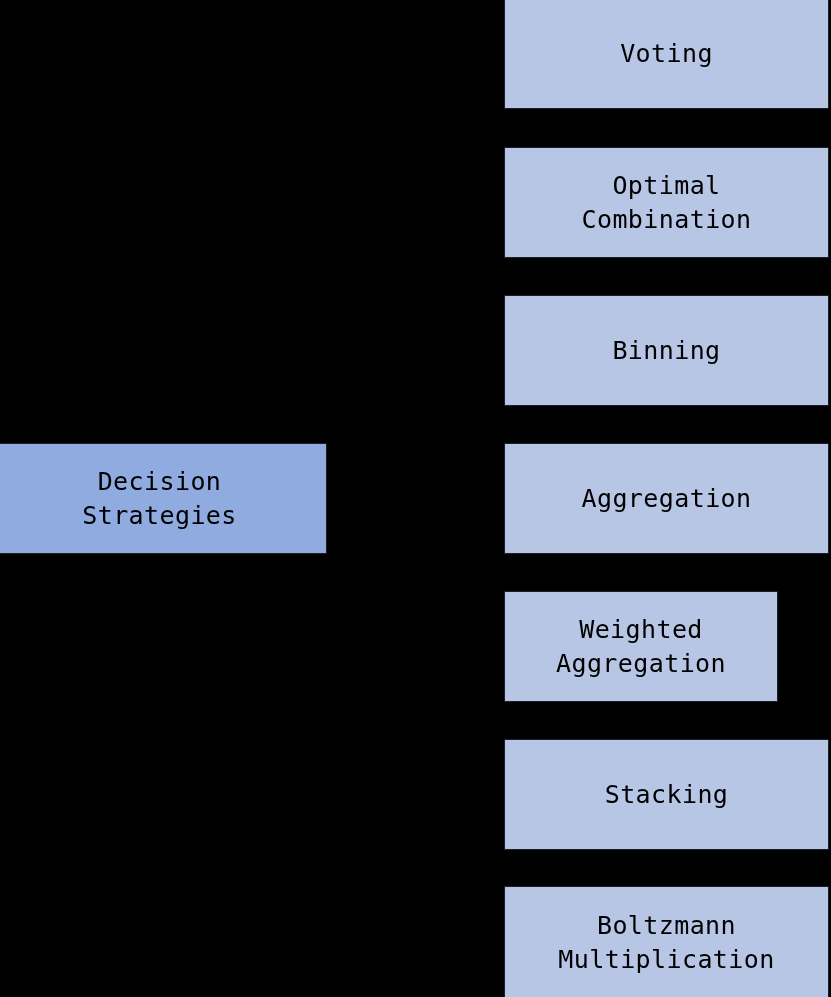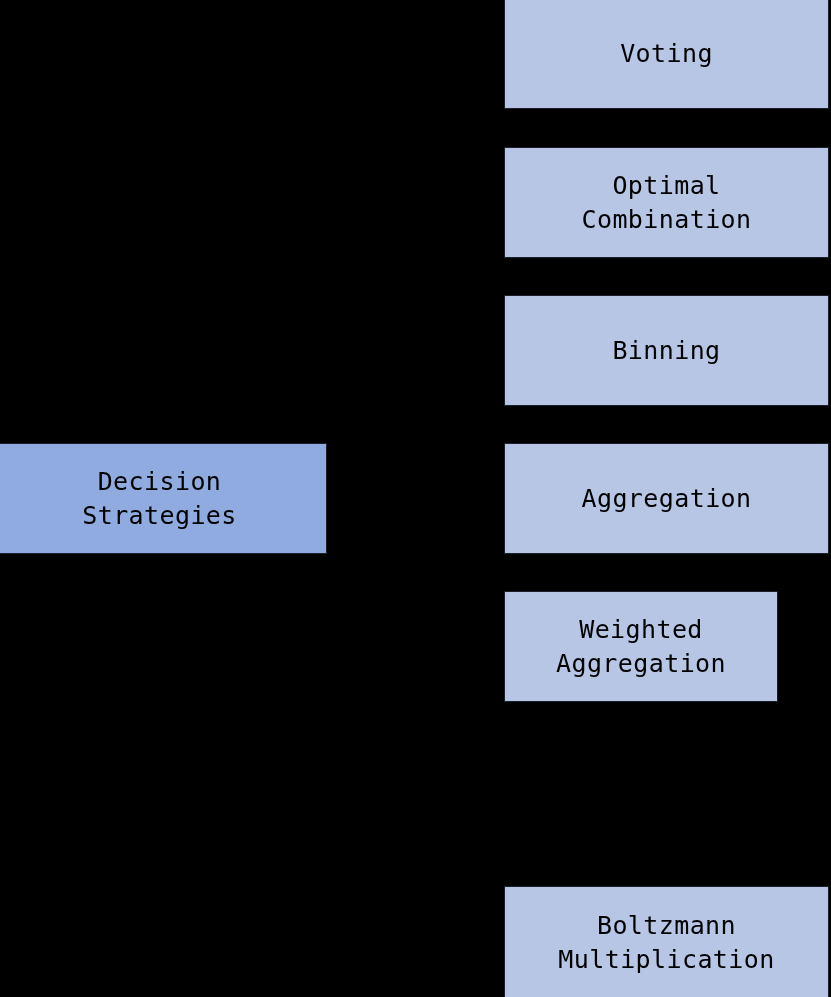--- a/index.html
+++ b/index.html
@@ -81,17 +81,18 @@
   <div class="node node-leaf" style="left:504px; top:147px; width:325px; height:111px;">Optimal
 Combination</div>
 
   <div class="node node-leaf" style="left:504px; top:295px; width:325px; height:111px;">Binning</div>
 
   <div class="node node-leaf" style="left:504px; top:443px; width:325px; height:111px;">Aggregation</div>
 
   <div class="node node-leaf" style="left:504px; top:591px; width:274px; height:111px;">Weighted
 Aggregation</div>
 
+  <div class="node node-leaf" style="left:504px; top:739px; width:325px; height:111px;">Stacking</div>
 
   <div class="node node-leaf" style="left:504px; top:886px; width:325px; height:113px;">Boltzmann
 Multiplication</div>
 
 </div>
 
 </body></html>

